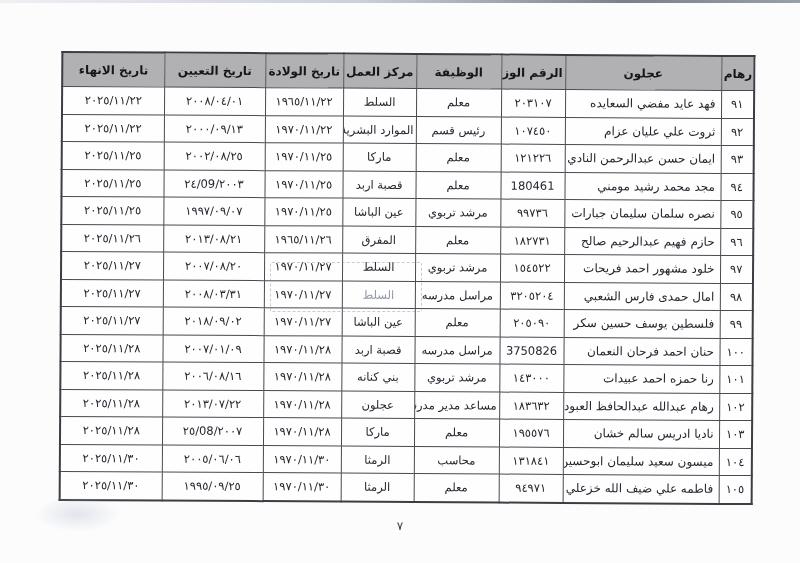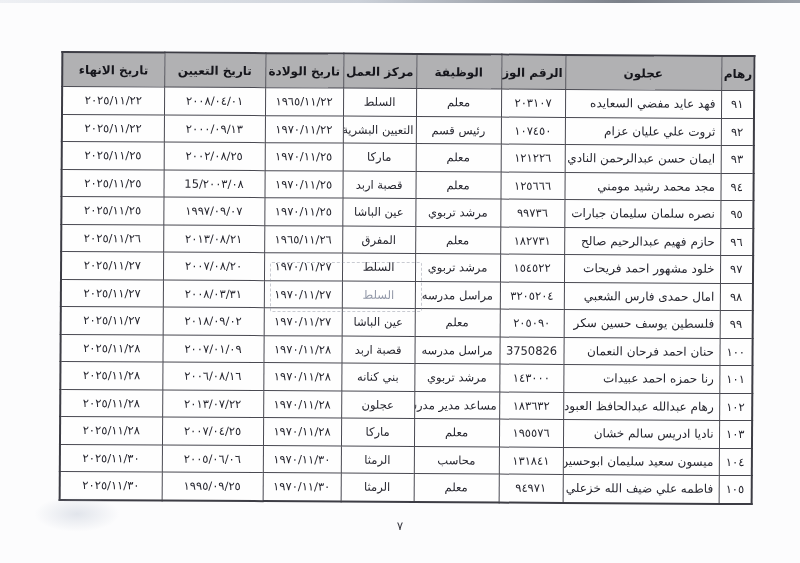--- a/index.html
+++ b/index.html
@@ -84,43 +84,43 @@
           <td>السلط</td>
           <td>١٩٦٥/١١/٢٢</td>
           <td>٢٠٠٨/٠٤/٠١</td>
           <td>٢٠٢٥/١١/٢٢</td>
         </tr>
         <tr>
           <td>٩٢</td>
           <td class="name-cell">ثروت علي عليان عزام</td>
           <td>١٠٧٤٥٠</td>
           <td>رئيس قسم</td>
-          <td>التعيين البشرية</td>
+          <td>الموارد البشرية</td>
           <td>١٩٧٠/١١/٢٢</td>
           <td>٢٠٠٠/٠٩/١٣</td>
           <td>٢٠٢٥/١١/٢٢</td>
         </tr>
         <tr>
           <td>٩٣</td>
           <td class="name-cell">ايمان حسن عبدالرحمن النادي</td>
           <td>١٢١٢٢٦</td>
           <td>معلم</td>
           <td>ماركا</td>
           <td>١٩٧٠/١١/٢٥</td>
           <td>٢٠٠٢/٠٨/٢٥</td>
           <td>٢٠٢٥/١١/٢٥</td>
         </tr>
         <tr>
           <td>٩٤</td>
           <td class="name-cell">مجد محمد رشيد مومني</td>
-          <td>١٢٥٦٦٦</td>
+          <td>180461</td>
           <td>معلم</td>
           <td>قصبة اربد</td>
           <td>١٩٧٠/١١/٢٥</td>
-          <td>٢٠٠٣/٠٨/15</td>
+          <td>٢٠٠٣/09/٢٤</td>
           <td>٢٠٢٥/١١/٢٥</td>
         </tr>
         <tr>
           <td>٩٥</td>
           <td class="name-cell">نصره سلمان سليمان جبارات</td>
           <td>٩٩٧٣٦</td>
           <td>مرشد تربوي</td>
           <td>عين الباشا</td>
           <td>١٩٧٠/١١/٢٥</td>
           <td>١٩٩٧/٠٩/٠٧</td>
@@ -196,21 +196,21 @@
           <td>٢٠١٣/٠٧/٢٢</td>
           <td>٢٠٢٥/١١/٢٨</td>
         </tr>
         <tr>
           <td>١٠٣</td>
           <td class="name-cell">ناديا ادريس سالم خشان</td>
           <td>١٩٥٥٧٦</td>
           <td>معلم</td>
           <td>ماركا</td>
           <td>١٩٧٠/١١/٢٨</td>
-          <td>٢٠٠٧/٠٤/٢٥</td>
+          <td>٢٠٠٧/08/٢٥</td>
           <td>٢٠٢٥/١١/٢٨</td>
         </tr>
         <tr>
           <td>١٠٤</td>
           <td class="name-cell">ميسون سعيد سليمان ابوحسين</td>
           <td>١٣١٨٤١</td>
           <td>محاسب</td>
           <td>الرمثا</td>
           <td>١٩٧٠/١١/٣٠</td>
           <td>٢٠٠٥/٠٦/٠٦</td>

